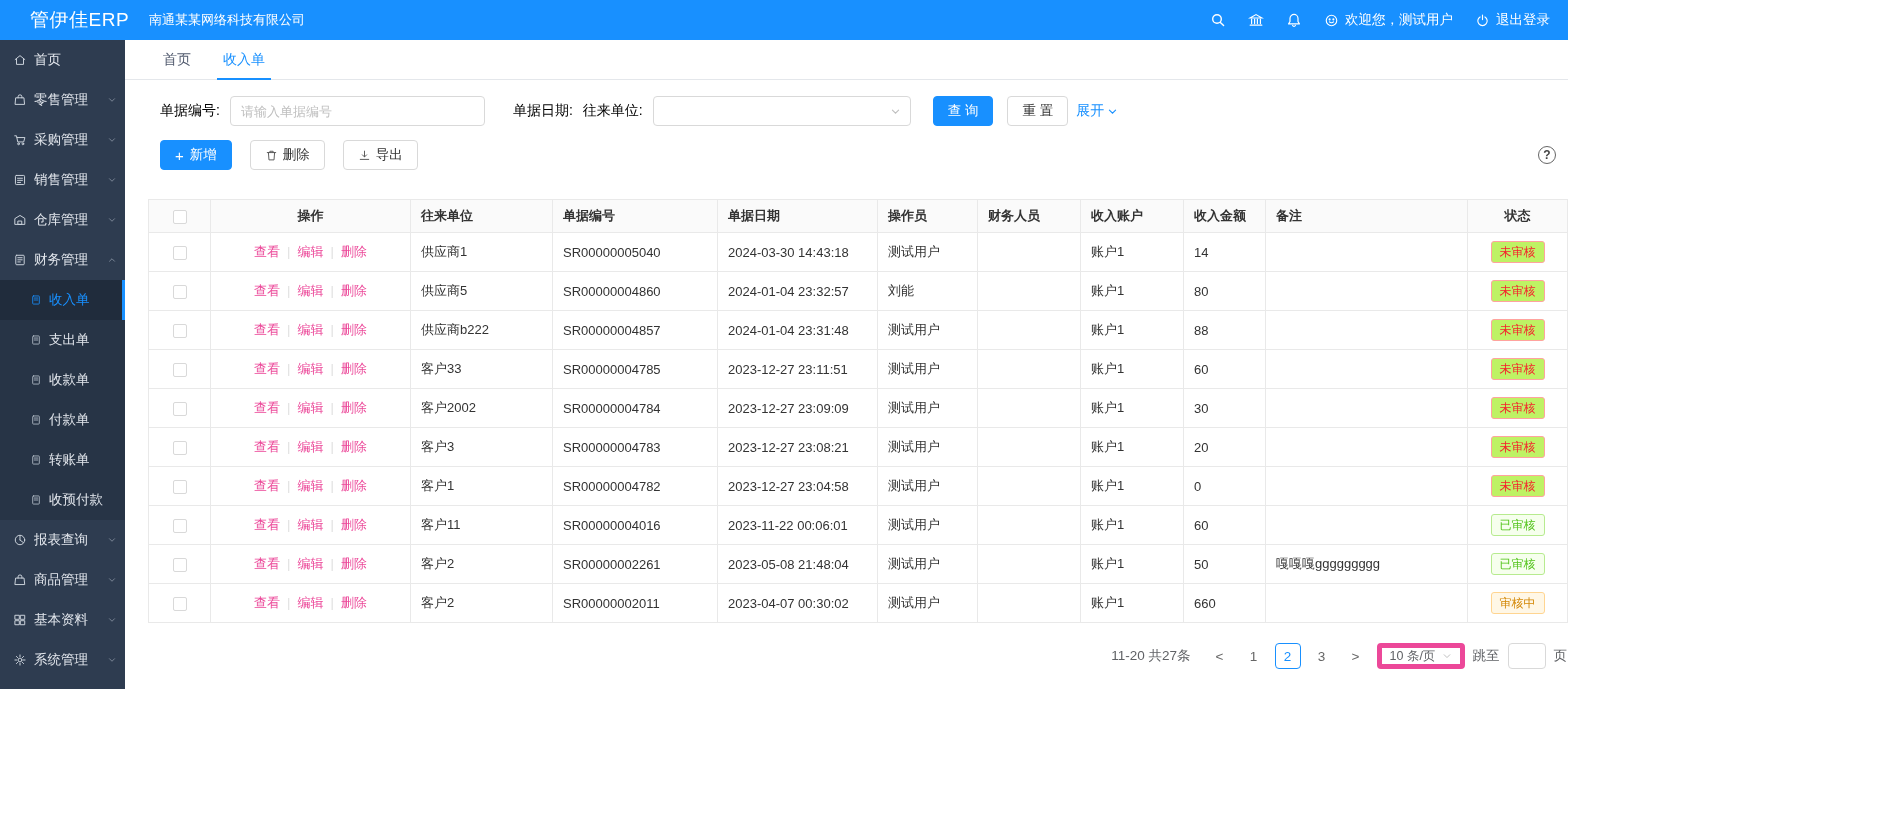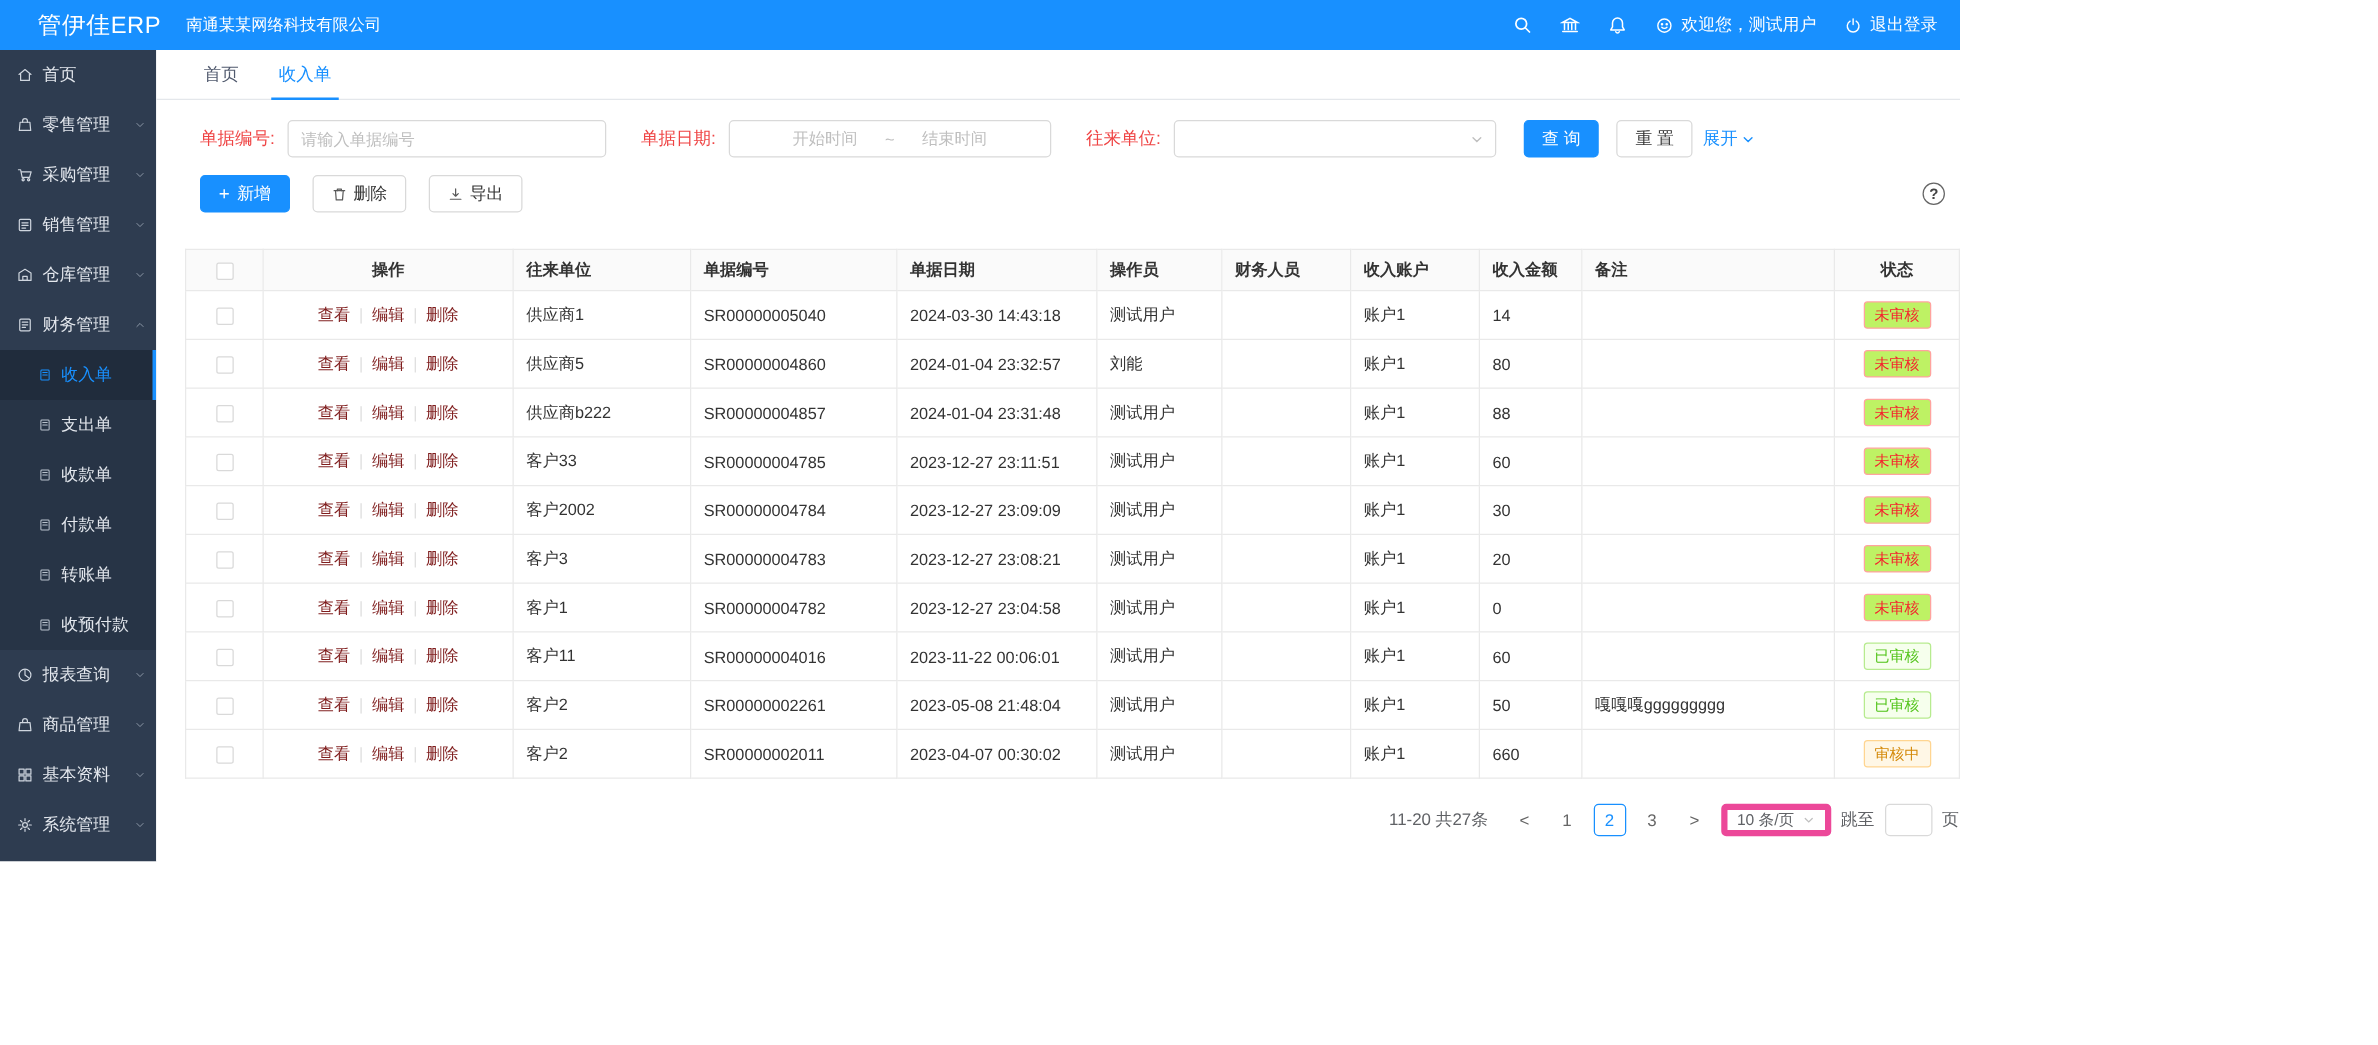--- a/index.html
+++ b/index.html
@@ -31,21 +31,21 @@
   
   .tabbar{height:40px;border-bottom:1px solid #e4e7eb;display:flex;align-items:stretch;padding-left:22px;flex:none}
   .tab{padding:0 16px;display:flex;align-items:center;font-size:14px;color:#515a6e;cursor:pointer;position:relative}
   .tab.active{color:#1890ff}
   .tab.active:after{content:"";position:absolute;left:10px;right:10px;bottom:-1px;height:2px;background:#1890ff}
 
   .content{margin-left:23px;width:1420px}
 
   
   .filter-row{display:flex;align-items:center;margin:16px 0 0 12px}
-  .f-label{font-size:14px;color:#ef4444;margin-right:10px;white-space:nowrap}
+  .f-label{font-size:14px;color:#000000;margin-right:10px;white-space:nowrap}
   .input{height:30px;border:1px solid #d9d9d9;border-radius:4px;padding:0 10px;font-size:13px;color:#333;outline:none}
   .input::placeholder{color:#bfbfbf}
   .bill-no{width:255px;margin-right:28px}
   .date-range{width:258px;height:30px;border:1px solid #d9d9d9;border-radius:4px;display:flex;align-items:center;justify-content:center;gap:22px;color:#bfbfbf;font-size:13px;margin-right:28px;cursor:pointer}
   .select{width:258px;height:30px;border:1px solid #d9d9d9;border-radius:4px;display:flex;align-items:center;justify-content:flex-end;padding:0 9px;color:#bfbfbf;margin-right:22px;cursor:pointer;background:#fff}
   .select .chev{display:inline-flex;color:#bfbfbf}
   .btn{height:30px;padding:0 14px;border:1px solid #d9d9d9;border-radius:4px;background:#fff;font-size:13.5px;color:#333;display:inline-flex;align-items:center;gap:5px;cursor:pointer;white-space:nowrap}
   .btn-primary{background:#1890ff;border-color:#1890ff;color:#fff}
   .btn .bicon{display:inline-flex;color:#595959}
   .mr14{margin-right:14px}.mr18{margin-right:8px}
@@ -56,21 +56,21 @@
   .plus{font-size:15px;line-height:1;margin-right:1px}
   .help{margin-left:auto;width:18px;height:18px;border:1.5px solid #666;border-radius:50%;display:flex;align-items:center;justify-content:center;font-size:12px;color:#444;cursor:pointer;font-weight:bold}
 
   
   .table{border-collapse:collapse;width:1419px;margin-top:29px;font-size:13px;table-layout:fixed}
   .table th,.table td{border:1px solid #e9e9e9;padding:0 10px;text-align:left;color:#333;overflow:hidden;white-space:nowrap;text-overflow:ellipsis}
   .table th{background:#fafafa;height:33px;font-weight:bold}
   .table td{height:39px;background:#fff}
   .c-center{text-align:center !important}
   .checkbox{display:inline-block;width:14px;height:14px;border:1px solid #d9d9d9;border-radius:2px;background:#fff;vertical-align:middle;cursor:pointer}
-  .act-link{color:#7f1d1d;cursor:pointer;text-decoration:none}
+  .act-link{color:#ec4899;cursor:pointer;text-decoration:none}
   .act-sep{color:#e0e0e0;margin:0 7px}
   .badge{display:inline-block;padding:2px 8px;border-radius:3px;font-size:12px;line-height:16px;border:1px solid;white-space:nowrap}
   .badge-danger{color:#f5222d;background:#bef264;border-color:#ffa39e}
   .badge-success{color:#52c41a;background:#f6ffed;border-color:#b7eb8f}
   .badge-warning{color:#d48806;background:#fff7e6;border-color:#ffd591}
 
   
   .pagination{display:flex;align-items:center;justify-content:flex-end;gap:8px;margin-top:20px;width:1419px;color:#606266;font-size:13.5px}
   .pg-total{margin-right:8px}
   .pg-btn{min-width:26px;height:26px;display:inline-flex;align-items:center;justify-content:center;cursor:pointer;color:#666;border-radius:4px;font-size:13.5px}
@@ -338,25 +338,20 @@
             <span>收入单</span>
           </div>
       </div>
 
       <div class="content">
 
         <div class="filter-row">
           <span class="f-label">单据编号:</span>
           <input class="input bill-no" placeholder="请输入单据编号" style="">
           <span class="f-label">单据日期:</span>
-          <div class="date-range">
-            <span>开始时间</span>
-            <span>~</span>
-            <span>结束时间</span>
-          </div>
           <span class="f-label">往来单位:</span>
           <div class="select">
             <span class="chev">
               <svg width="11" height="11" viewBox="0 0 16 16" fill="none" stroke="currentColor" stroke-width="1.6" stroke-linecap="round">
                   <path d="M3.5 6 L8 10.5 L12.5 6"></path>
                 </svg>
             </span>
           </div>
           <button class="btn btn-primary mr14">
               <span>查 询</span>

